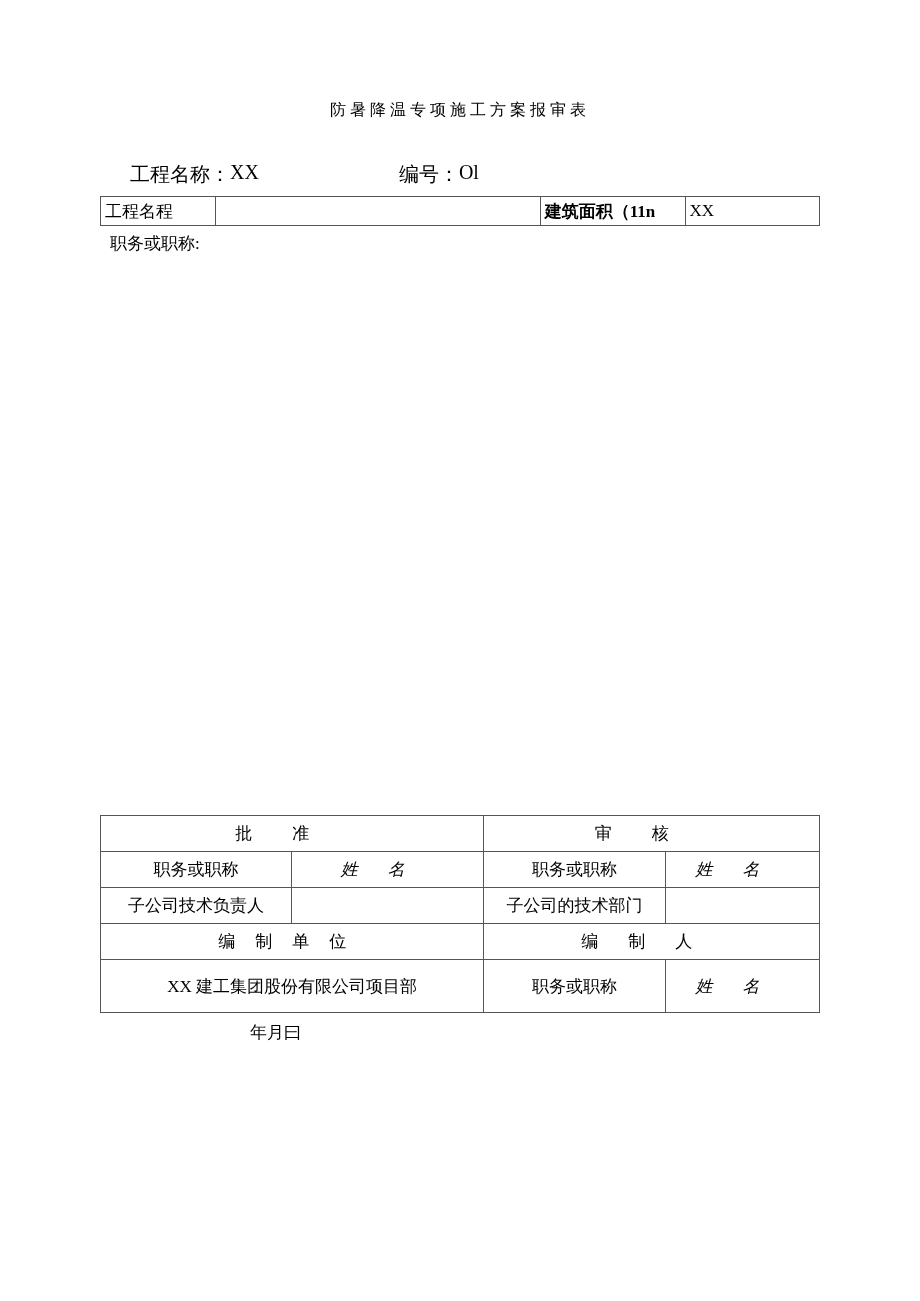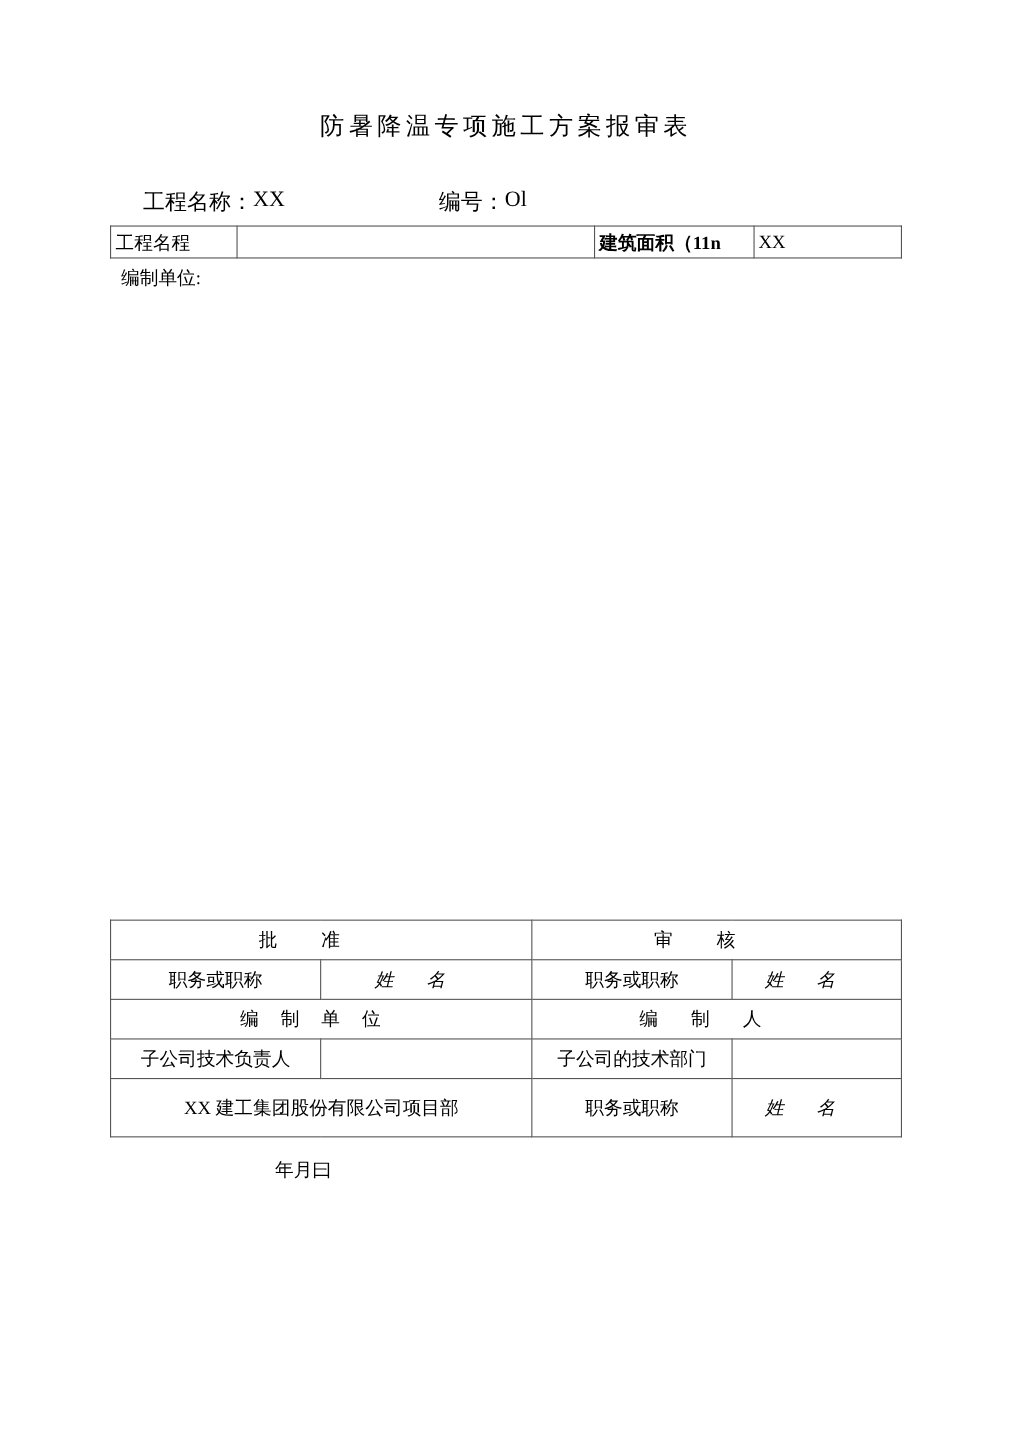--- a/index.html
+++ b/index.html
@@ -7,21 +7,21 @@
       padding: 0;
       font-family: "SimSun", "宋体", serif;
       background: #fff;
       width: 920px;
     }
     .page {
       padding: 100px 100px 0 100px;
     }
     .title {
       text-align: center;
-      font-size: 22px;
+      font-size: 16px;
       letter-spacing: 4px;
       margin-bottom: 40px;
     }
     .header-line {
       display: flex;
       font-size: 20px;
       margin-bottom: 8px;
       padding-left: 30px;
       text-align: center;
     }
@@ -46,21 +46,21 @@
     .c3 { width: 140px; font-weight: bold; }
     .c4 { width: 130px; }
     .review-label {
       font-size: 17px;
       padding: 6px 0 0 10px;
     }
     .spacer {
       height: 560px;
     }
     .bottom-table {
-      margin-top: 12px;
+      margin-top: 0;
       border-radius: 25px;
     }
     .bottom-table td {
       border: 1px solid #555;
       padding: 6px 4px;
       text-align: center;
       height: 22px;
       vertical-align: middle;
     }
     .bc1 { width: 190px; }
@@ -70,21 +70,21 @@
     .wide-space {
       letter-spacing: 40px;
     }
     .med-space {
       letter-spacing: 30px;
       font-style: italic;
     }
     .date-line {
       font-size: 17px;
       padding-left: 150px;
-      margin-top: 18px;
+      margin-top: 8px;
     }
   </style>
 </head>
 <body>
 
 <div class="page">
   <div class="title">防暑降温专项施工方案报审表</div>
 
   <div class="header-line">
     <span class="proj-label">工程名称：</span>
@@ -97,45 +97,45 @@
     <tbody>
         <tr>
       <td class="c1">工程名程</td>
       <td class="c2"></td>
       <td class="c3">建筑面积（11n</td>
       <td class="c4">XX</td>
     </tr>
   </tbody>
     </table>
 
-  <div class="review-label">编制单位:</div>
+  <div class="review-label">职务或职称:</div>
 
   <div class="spacer"></div>
 
   <table class="bottom-table">
     <tbody>
         <tr>
       <td colspan="2"><span class="wide-space">批准</span></td>
       <td colspan="2"><span class="wide-space">审核</span></td>
     </tr>
     <tr>
       <td class="bc1">职务或职称</td>
       <td class="bc2"><span class="med-space">姓名</span></td>
       <td class="bc3">职务或职称</td>
       <td class="bc4"><span class="med-space">姓名</span></td>
     </tr>
     <tr>
-      <td colspan="2"><span style="letter-spacing:20px">编制单位</span></td>
-      <td colspan="2"><span style="letter-spacing:30px">编制人</span></td>
-    </tr>
-    <tr>
       <td>子公司技术负责人</td>
       <td></td>
       <td>子公司的技术部门</td>
       <td></td>
+    </tr>
+    <tr>
+      <td colspan="2"><span style="letter-spacing:20px">编制单位</span></td>
+      <td colspan="2"><span style="letter-spacing:30px">编制人</span></td>
     </tr>
     <tr>
       <td colspan="2" rowspan="1" style="height:40px">XX 建工集团股份有限公司项目部</td>
       <td>职务或职称</td>
       <td><span class="med-space">姓名</span></td>
     </tr>
   </tbody>
     </table>
 
   <div class="date-line">年月曰</div>

